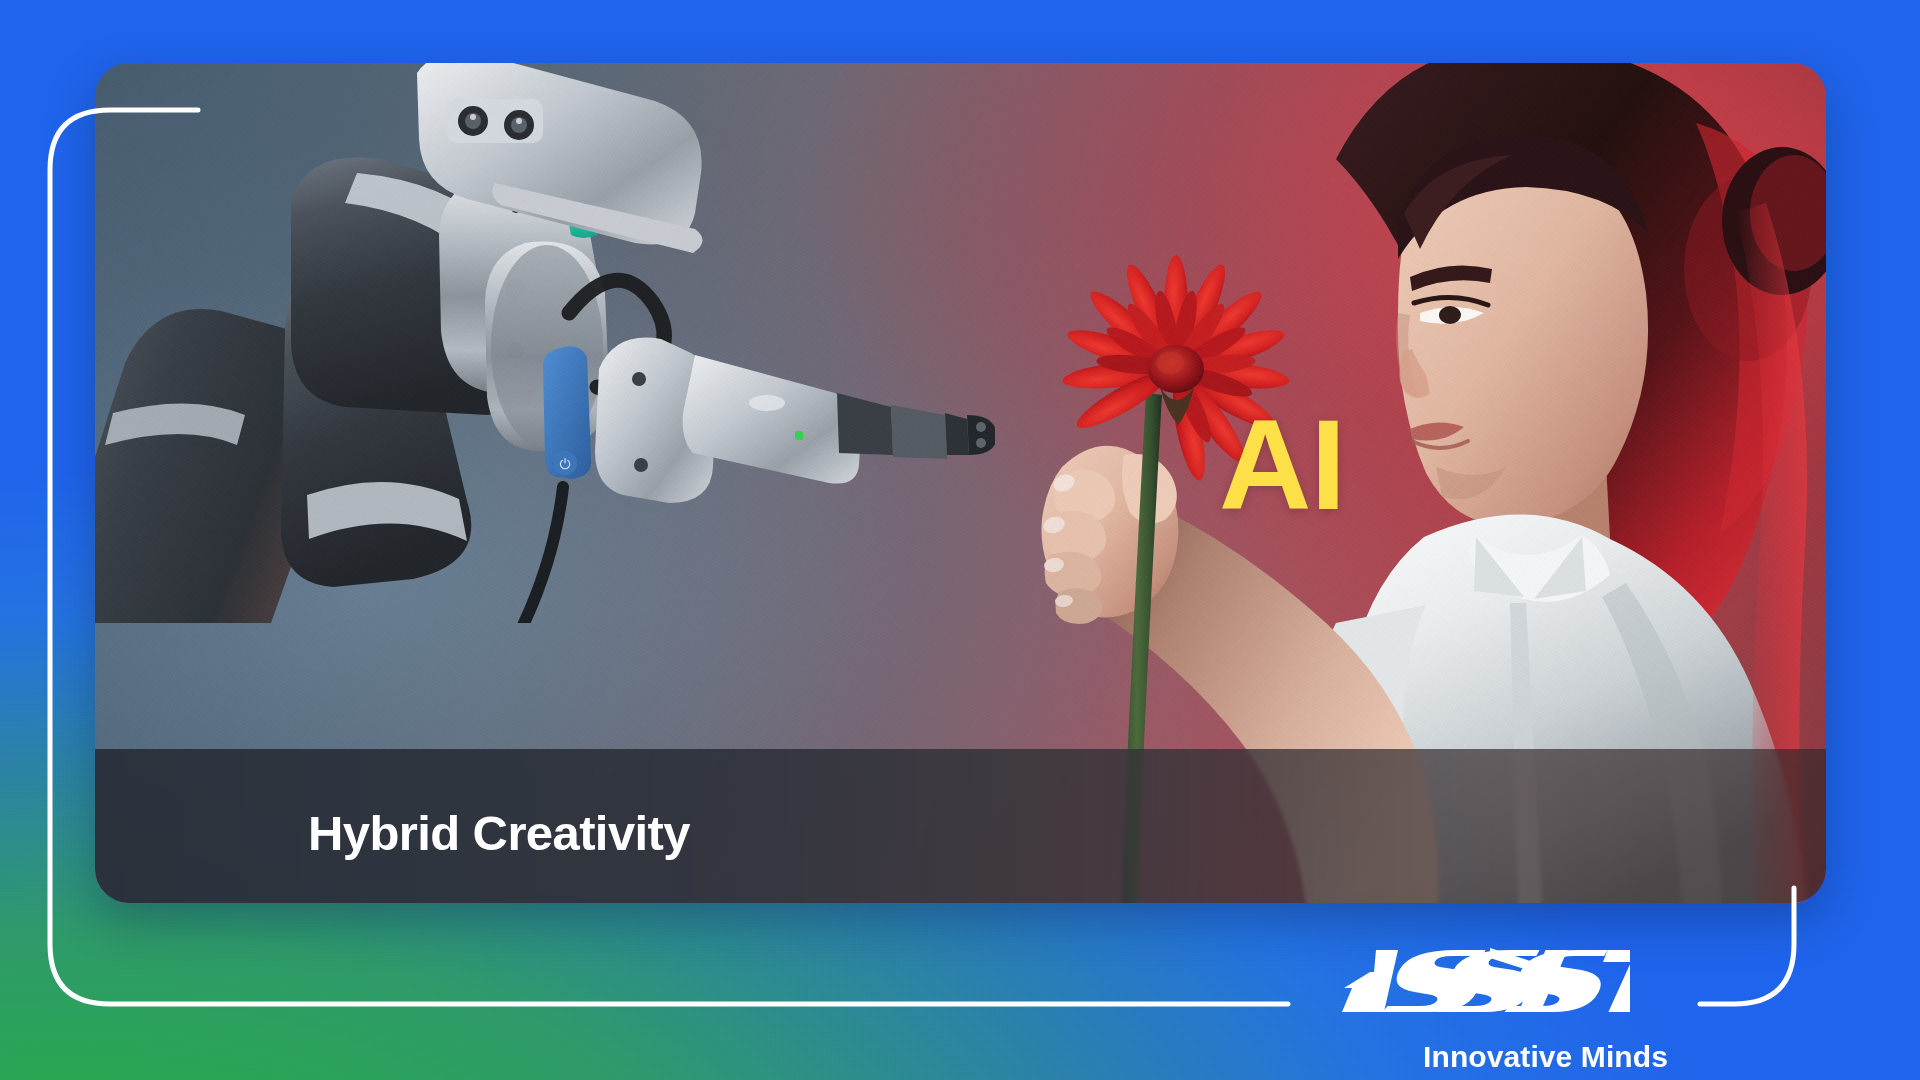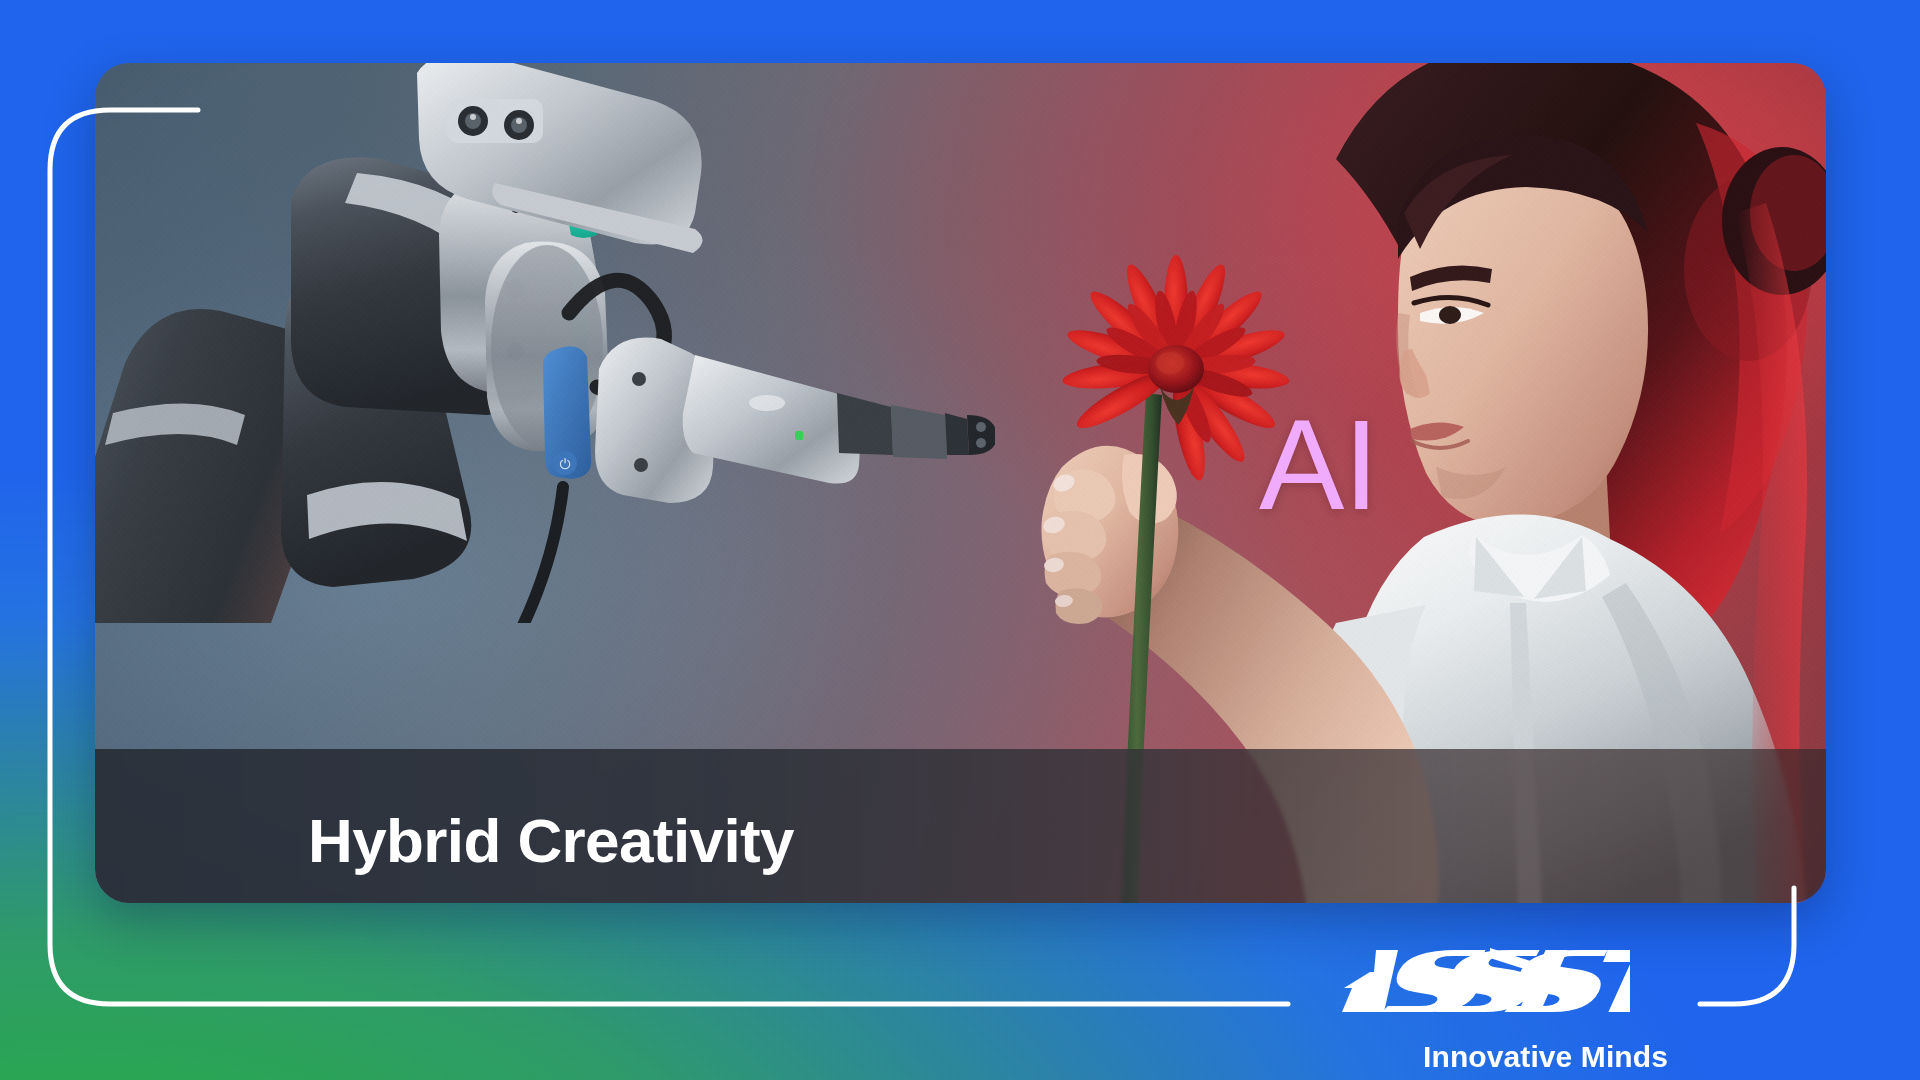--- a/index.html
+++ b/index.html
@@ -101,45 +101,45 @@
   .woman { position: absolute; right: 0; top: 0; width: 820px; height: 840px; }
   .woman svg { display:block; }
 
   
   .flower { position: absolute; left: 985px; top: 210px; width: 230px; height: 700px; }
   .flower svg { display:block; overflow: visible; }
 
   
   .ai-word {
     position: absolute;
-    left: 1164px;
+    left: 1124px;
     top: 343px;
     font-size: 128px;
     line-height: .92;
-    font-weight: 400;
+    font-weight: 700;
     letter-spacing: -1px;
-    color: #f0abfc;
+    color: #fde047;
     text-shadow: 0 2px 10px rgba(40,10,20,.22);
   }
 
   
   .caption-band {
     position: absolute;
     left: 0;
     right: 0;
     top: 686px;
     height: 154px;
     background: linear-gradient(90deg, rgba(41,47,57,.94) 0%, rgba(44,48,57,.90) 34%, rgba(52,50,55,.80) 62%, rgba(58,46,48,.70) 82%, rgba(52,40,42,.68) 100%);
     backdrop-filter: blur(2px);
   }
   .caption-title {
     position: absolute;
     left: 213px;
     top: 742px;
-    font-size: 62px;
+    font-size: 49px;
     font-weight: 700;
     letter-spacing: -.6px;
     color: #ffffff;
     white-space: nowrap;
   }
 
   
   .logo {
     position: absolute;
     left: 1340px;

